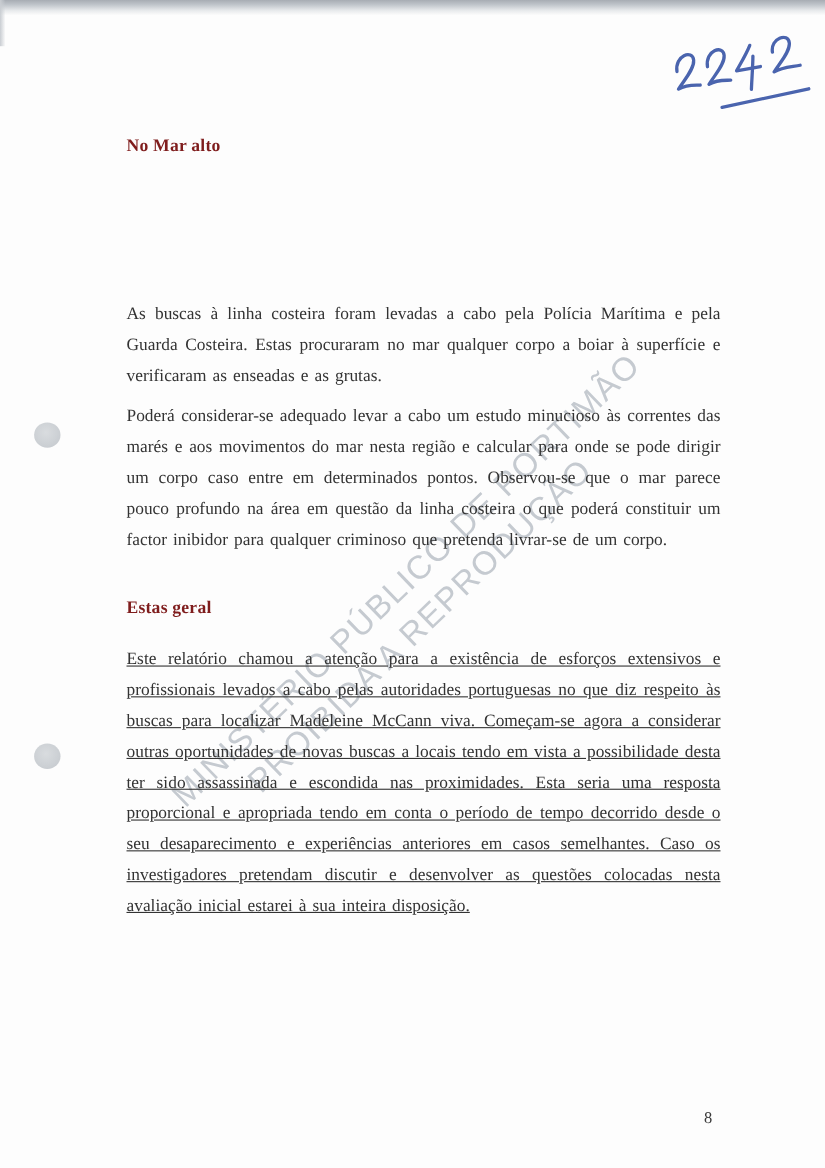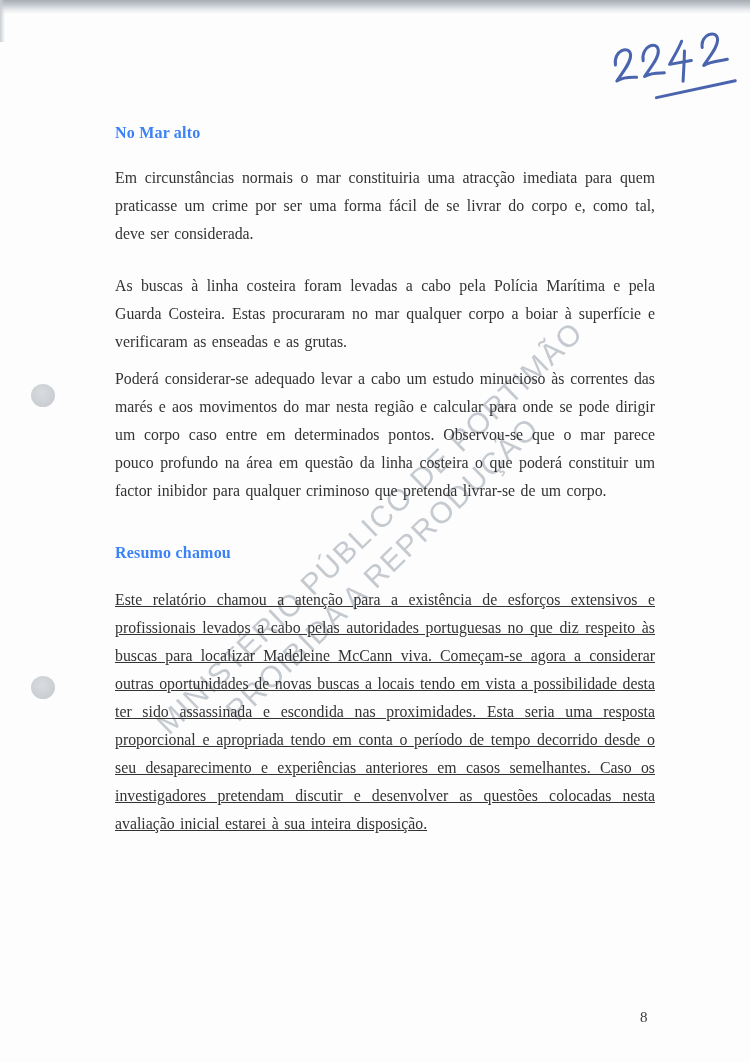--- a/index.html
+++ b/index.html
@@ -42,21 +42,21 @@
   
   .hand{
     position:absolute;left:608px;top:32px;width:132px;height:74px;
   }
   
   .content{
     position:absolute;left:115px;width:540px;top:0;height:1062px;
   }
   .doc-heading{
     position:absolute;left:0;
-    font-weight:bold;font-size:16px;color:#3b82f6;letter-spacing:.2px;
+    font-weight:bold;font-size:16px;color:#7f1d1d;letter-spacing:.2px;
   }
   .doc-heading.hd1{top:124px;}
   .doc-heading.hd2{top:544px;}
   .doc-para{
     position:absolute;left:0;width:540px;
     font-size:15.8px;line-height:28px;
     text-align:justify;text-align-last:left;
     color:#333;word-spacing:1.5px;
   }
   .doc-para.p1{top:164px;}
@@ -90,22 +90,21 @@
         <path d="M76,10 C72,18 66,26 62,32 L84,30"></path>
         <path d="M78,20 C77,30 75,42 74,50"></path>
         <path d="M96,18 C95,5 112,1 112,11 C112,19 102,28 96,36 C104,32 114,33 120,32"></path>
         <path d="M46,64 L126,54"></path>
       </g>
     </svg>
   </div>
 
   <div class="content">
     <div class="doc-heading hd1">No Mar alto</div>
-    <div class="doc-para p1">Em circunstâncias normais o mar constituiria uma atracção imediata para quem praticasse um crime por ser uma forma fácil de se livrar do corpo e, como tal, deve ser considerada.</div>
     <div class="doc-para p2">As buscas à linha costeira foram levadas a cabo pela Polícia Marítima e pela Guarda Costeira. Estas procuraram no mar qualquer corpo a boiar à superfície e verificaram as enseadas e as grutas.</div>
     <div class="doc-para p3">Poderá considerar-se adequado levar a cabo um estudo minucioso às correntes das marés e aos movimentos do mar nesta região e calcular para onde se pode dirigir um corpo caso entre em determinados pontos. Observou-se que o mar parece pouco profundo na área em questão da linha costeira o que poderá constituir um factor inibidor para qualquer criminoso que pretenda livrar-se de um corpo.</div>
-    <div class="doc-heading hd2">Resumo chamou</div>
+    <div class="doc-heading hd2">Estas geral</div>
     <div class="doc-para p4">Este relatório chamou a atenção para a existência de esforços extensivos e profissionais levados a cabo pelas autoridades portuguesas no que diz respeito às buscas para localizar Madeleine McCann viva. Começam-se agora a considerar outras oportunidades de novas buscas a locais tendo em vista a possibilidade desta ter sido assassinada e escondida nas proximidades. Esta seria uma resposta proporcional e apropriada tendo em conta o período de tempo decorrido desde o seu desaparecimento e experiências anteriores em casos semelhantes. Caso os investigadores pretendam discutir e desenvolver as questões colocadas nesta avaliação inicial estarei à sua inteira disposição.</div>
   </div>
 
   <div class="page-number">8</div>
 
 </div>
 
 </body></html>

